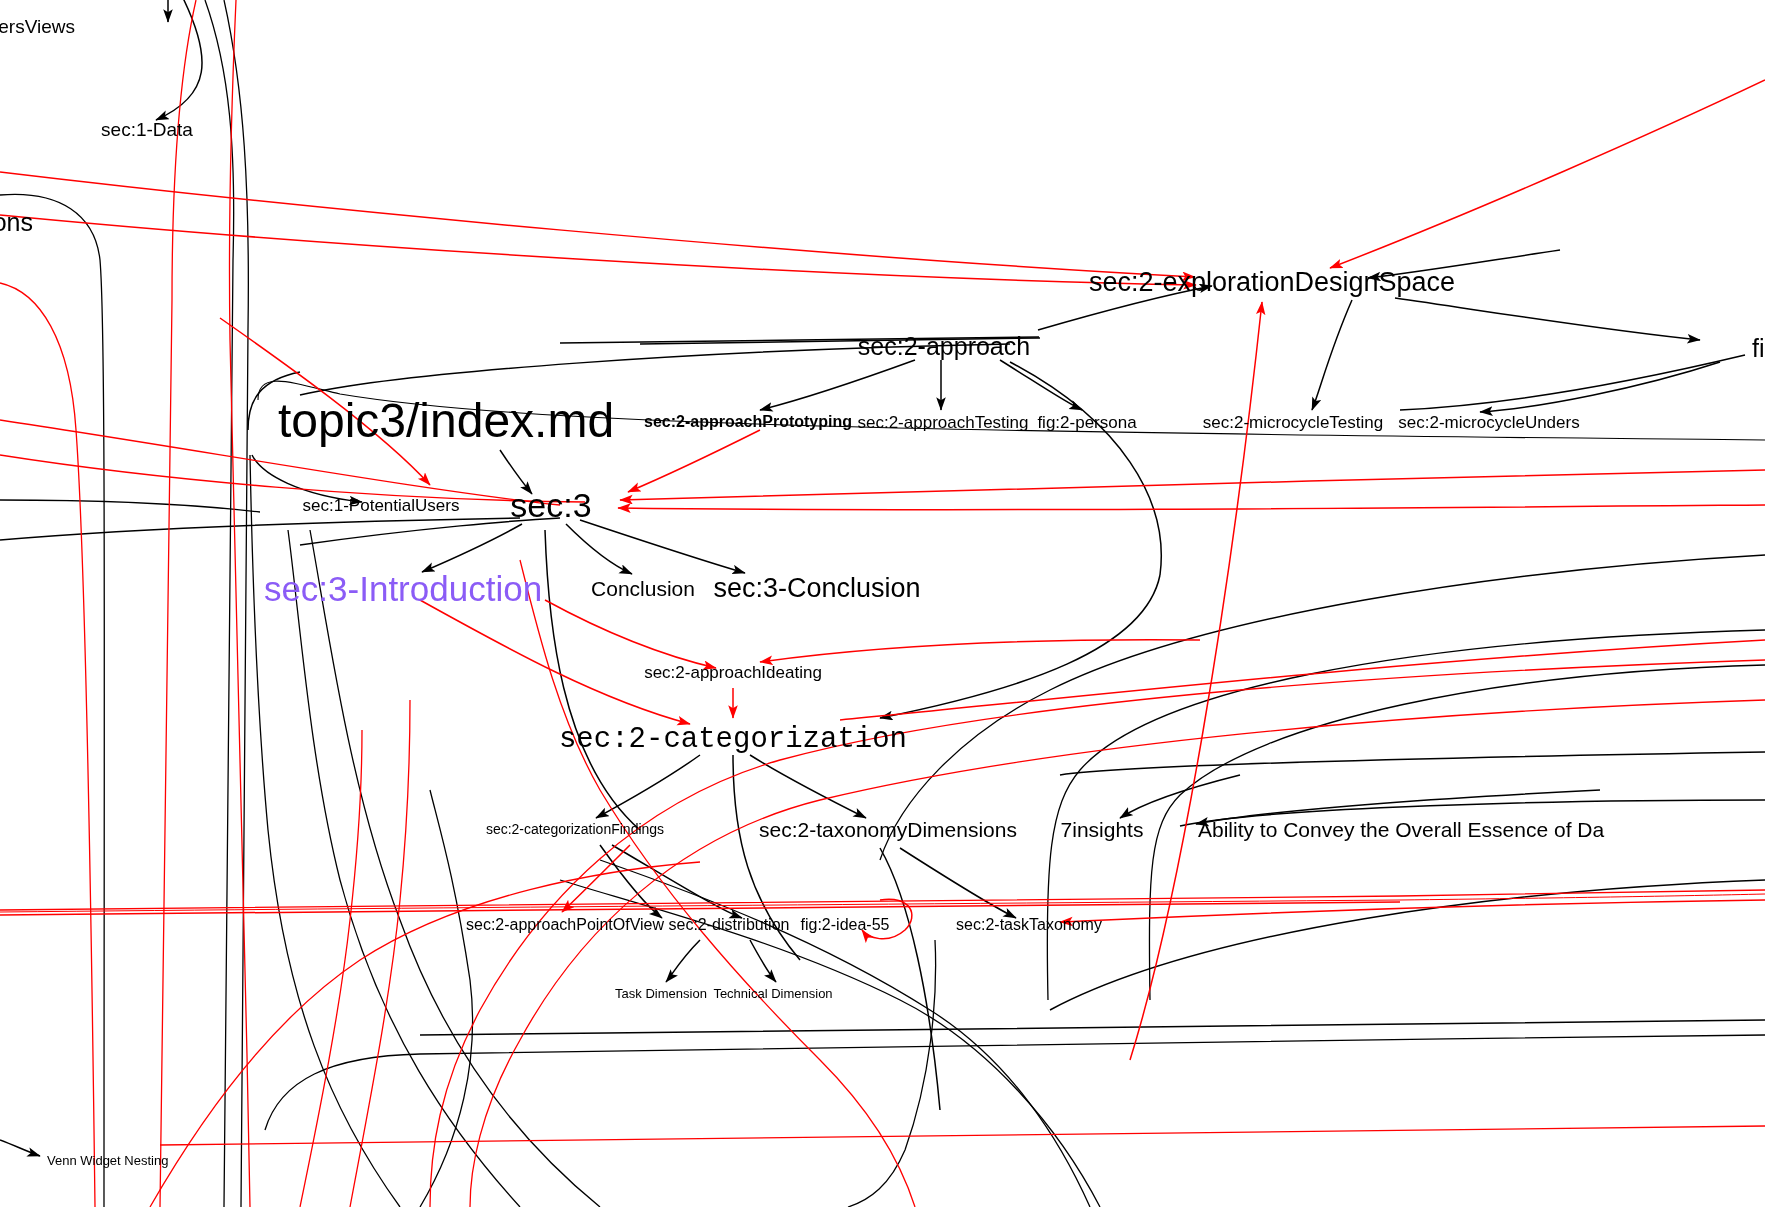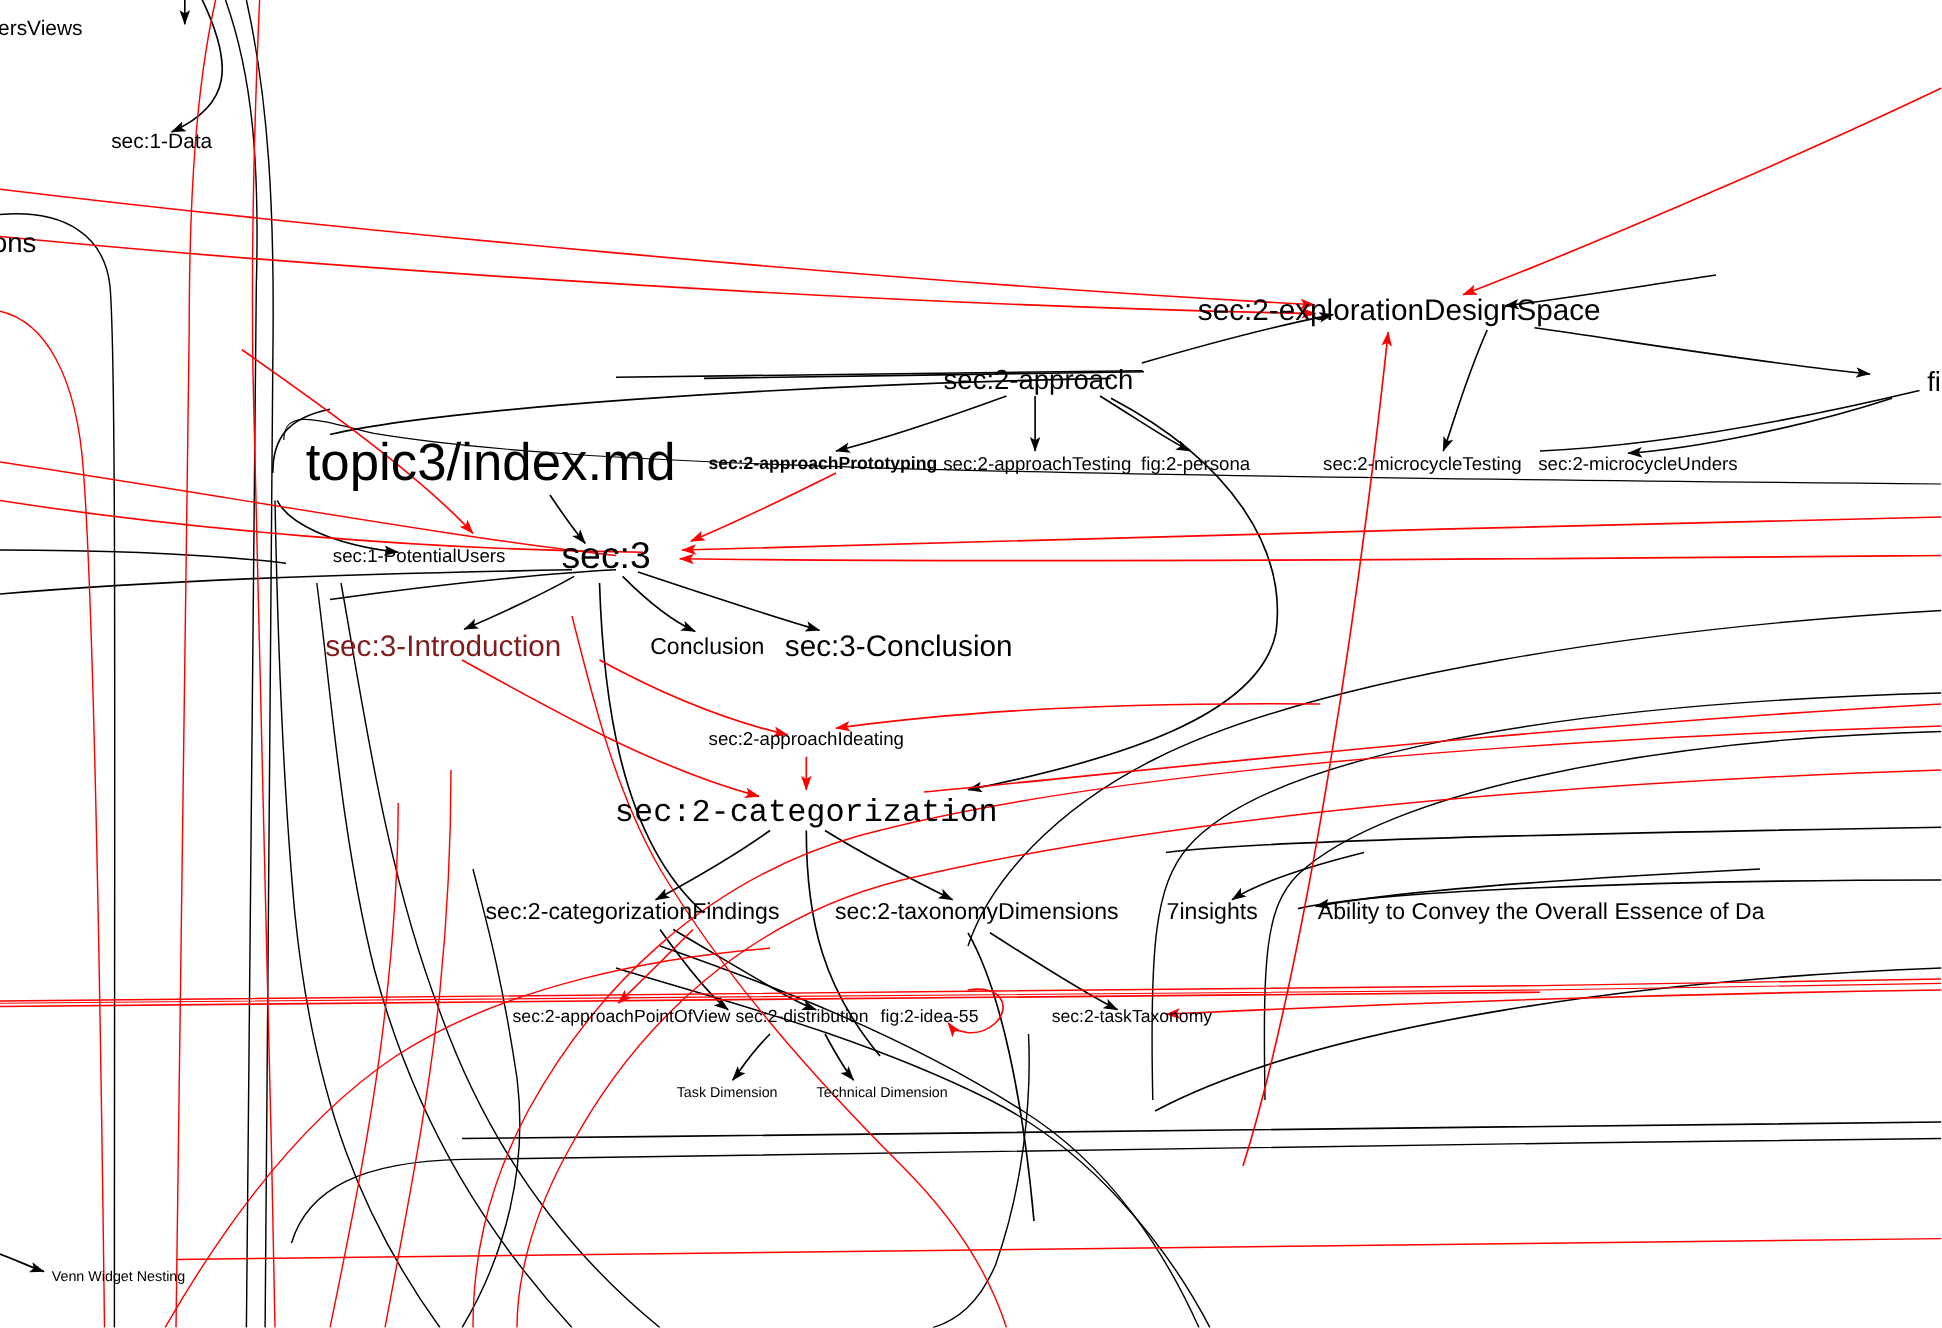--- a/index.html
+++ b/index.html
@@ -166,31 +166,31 @@
       <div class="node" style="left: 944px; top: 346px; font-size: 25px; color: rgb(0, 0, 0);">sec:2-approach</div>
       <div class="node anchor-left" style="left: 1752px; top: 348px; font-size: 25px; color: rgb(0, 0, 0);">fig</div>
       <div class="node" style="left: 446px; top: 421px; font-size: 48px; color: rgb(0, 0, 0);">topic3/index.md</div>
       <div class="node" style="left: 748px; top: 422px; font-size: 16px; color: rgb(0, 0, 0); font-weight: bold;">sec:2-approachPrototyping</div>
       <div class="node" style="left: 943px; top: 422px; font-size: 17px; color: rgb(0, 0, 0);">sec:2-approachTesting</div>
       <div class="node" style="left: 1087px; top: 422px; font-size: 17px; color: rgb(0, 0, 0);">fig:2-persona</div>
       <div class="node" style="left: 1293px; top: 422px; font-size: 17px; color: rgb(0, 0, 0);">sec:2-microcycleTesting</div>
       <div class="node" style="left: 1489px; top: 422px; font-size: 17px; color: rgb(0, 0, 0);">sec:2-microcycleUnders</div>
       <div class="node" style="left: 381px; top: 505px; font-size: 17px; color: rgb(0, 0, 0);">sec:1-PotentialUsers</div>
       <div class="node" style="left: 551px; top: 505px; font-size: 34px; color: rgb(0, 0, 0);">sec:3</div>
-      <div class="node" style="left: 403px; top: 588px; font-size: 27px; color: #7f1d1d;">sec:3-Introduction</div>
+      <div class="node" style="left: 403px; top: 588px; font-size: 35px; color: #8b5cf6;">sec:3-Introduction</div>
       <div class="node" style="left: 643px; top: 588px; font-size: 21px; color: rgb(0, 0, 0);">Conclusion</div>
       <div class="node" style="left: 817px; top: 588px; font-size: 27px; color: rgb(0, 0, 0);">sec:3-Conclusion</div>
       <div class="node" style="left: 733px; top: 672px; font-size: 17px; color: rgb(0, 0, 0);">sec:2-approachIdeating</div>
       <div class="node" style="left: 733px; top: 739px; font-size: 29px; color: rgb(0, 0, 0); font-family: Liberation Mono, monospace;">sec:2-categorization</div>
-      <div class="node" style="left: 575px; top: 829px; font-size: 21px; color: rgb(0, 0, 0);">sec:2-categorizationFindings</div>
+      <div class="node" style="left: 575px; top: 829px; font-size: 14px; color: rgb(0, 0, 0);">sec:2-categorizationFindings</div>
       <div class="node" style="left: 888px; top: 829px; font-size: 21px; color: rgb(0, 0, 0);">sec:2-taxonomyDimensions</div>
       <div class="node" style="left: 1102px; top: 829px; font-size: 21px; color: rgb(0, 0, 0);">7insights</div>
       <div class="node anchor-left" style="left: 1198px; top: 829px; font-size: 21px; color: rgb(0, 0, 0);">Ability to Convey the Overall Essence of Da</div>
       <div class="node" style="left: 559px; top: 925px; font-size: 16px; color: rgb(0, 0, 0); padding-left: 12px;">sec:2-approachPointOfView</div>
       <div class="node" style="left: 729px; top: 925px; font-size: 16px; color: rgb(0, 0, 0);">sec:2-distribution</div>
       <div class="node" style="left: 845px; top: 925px; font-size: 16px; color: rgb(0, 0, 0);">fig:2-idea-55</div>
       <div class="node" style="left: 1029px; top: 925px; font-size: 16px; color: rgb(0, 0, 0);">sec:2-taskTaxonomy</div>
       <div class="node" style="left: 661px; top: 993px; font-size: 13px; color: rgb(0, 0, 0);">Task Dimension</div>
-      <div class="node" style="left: 773px; top: 993px; font-size: 13px; color: rgb(0, 0, 0); margin-left: 29px;">Technical Dimension</div>
+      <div class="node" style="left: 773px; top: 993px; font-size: 13px; color: rgb(0, 0, 0);">Technical Dimension</div>
       <div class="node anchor-left" style="left: 47px; top: 1160px; font-size: 13px; color: rgb(0, 0, 0);">Venn Widget Nesting</div>
     </div>
 
 </div>
 
 </body></html>

